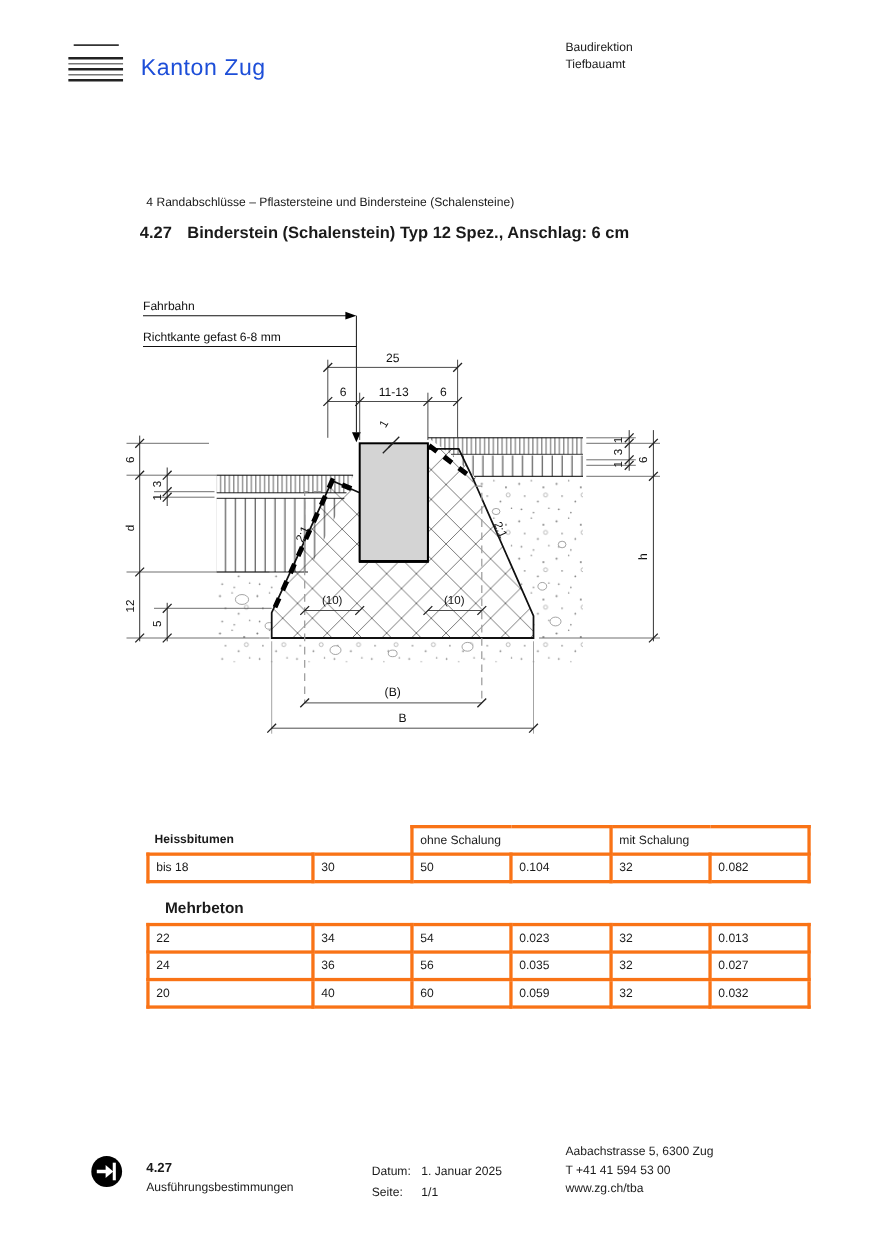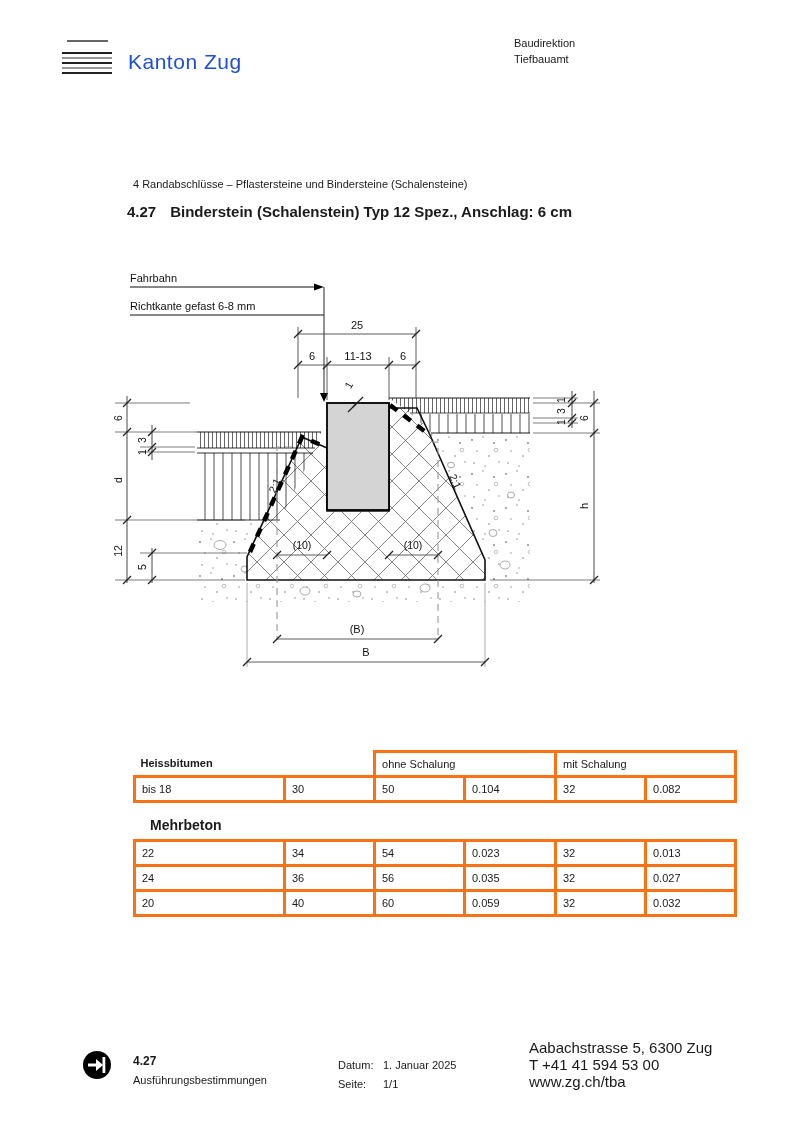--- a/index.html
+++ b/index.html
@@ -33,21 +33,21 @@
   td{border:3px solid #f97316;height:22px;padding:0 0 0 6px;vertical-align:middle;}
   td.plain{border:none;font-weight:bold;}
   #mehrbeton-title{font-weight:bold;font-size:14px;margin:14px 0 6px 1px;padding-left:16px;}
   
   #footer-icon{left:82px;top:1050px;width:30px;height:30px;}
   #footer-doc{left:133px;top:1052px;font-size:11px;line-height:19px;}
   #footer-doc .num{font-weight:bold;font-size:12px;}
   #footer-meta{left:338px;top:1056px;font-size:11px;line-height:19px;}
   #footer-meta .row{display:flex;}
   #footer-meta .lab{width:45px;}
-  #footer-addr{left:529px;top:1039px;font-size:15px;line-height:17px;}
+  #footer-addr{left:514px;top:1039px;font-size:11px;line-height:17px;}
 </style>
 </head>
 <body>
 
 <svg id="logo" class="abs" viewBox="0 0 50 42">
   <line x1="5" y1="3" x2="46" y2="3" stroke="#333" stroke-width="1.6"></line>
   <line x1="0" y1="15" x2="50" y2="15" stroke="#222" stroke-width="2.2"></line>
   <line x1="0" y1="20" x2="50" y2="20" stroke="#777" stroke-width="1.4"></line>
   <line x1="0" y1="25" x2="50" y2="25" stroke="#222" stroke-width="2.2"></line>
   <line x1="0" y1="30" x2="50" y2="30" stroke="#777" stroke-width="1.4"></line>

